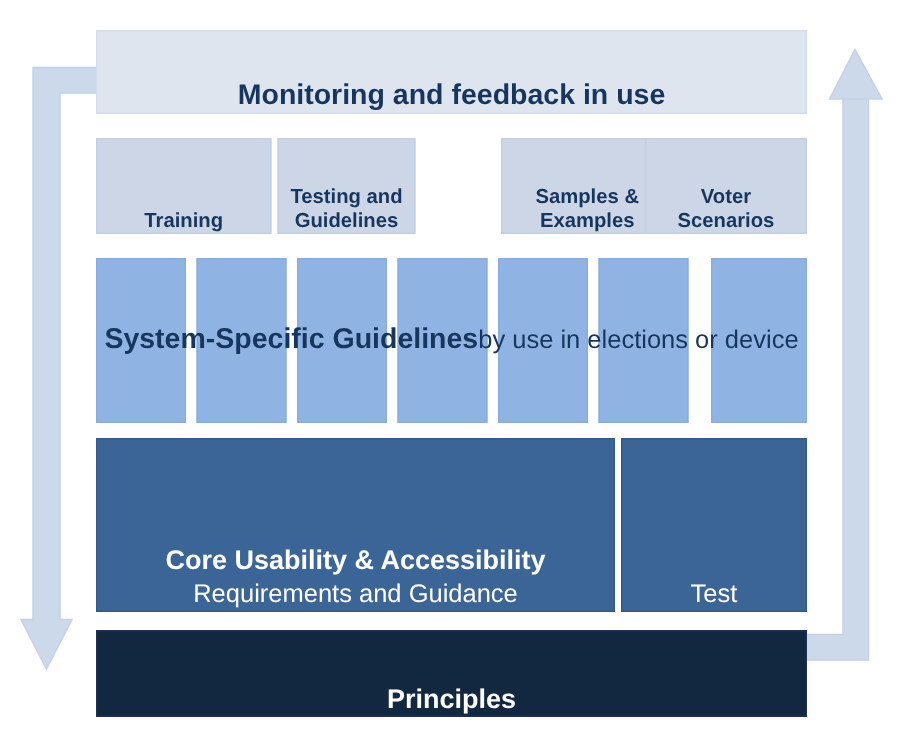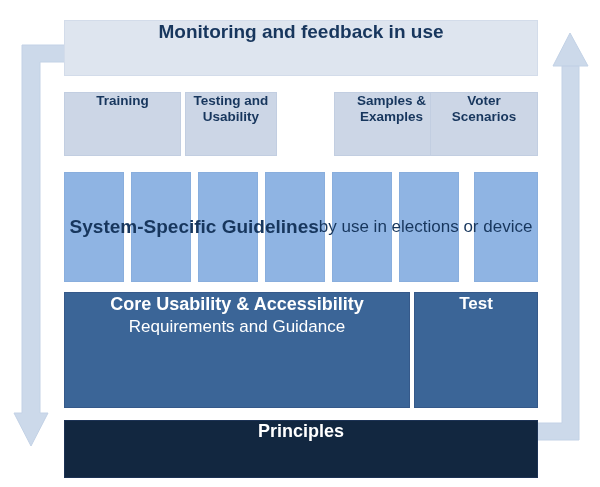--- a/index.html
+++ b/index.html
@@ -16,21 +16,21 @@
     font-family: "Liberation Sans", sans-serif;
   }
 
   
   .box {
     position: absolute;
     box-sizing: border-box;
     display: flex;
     flex-direction: column;
     align-items: center;
-    justify-content: flex-start;
+    justify-content: flex-end;
     text-align: center;
     line-height: 1.18;
   }
 
   
   .banner {
     left: 64px;
     top: 20px;
     width: 474px;
     height: 56px;
@@ -116,21 +116,21 @@
   }
   .testmethods {
     left: 414px;
     top: 292px;
     width: 124px;
     height: 116px;
     background: #3b6597;
     border: 1px solid #35598a;
     color: #ffffff;
     font-size: 17px;
-    font-weight: bold;
+    font-weight: normal;
     line-height: 1.3;
   }
 
   
   .principles {
     left: 64px;
     top: 420px;
     width: 474px;
     height: 58px;
     background: #122740;
@@ -166,21 +166,21 @@
     <span>Monitoring and feedback in use</span>
   </div>
 
   <div class="box support" style="left:64px; width:117px;">
     <span>Training</span>
     <span class="l2"></span>
   </div>
 
   <div class="box support" style="left:185px; width:92px;">
     <span>Testing and</span>
-    <span class="l2">Usability</span>
+    <span class="l2">Guidelines</span>
   </div>
 
   <div class="box support" style="left:306px; width:115px;margin-left:28px;">
     <span>Samples &amp;</span>
     <span class="l2">Examples</span>
   </div>
 
   <div class="box support" style="left:430px; width:108px;">
     <span>Voter</span>
     <span class="l2">Scenarios</span>

